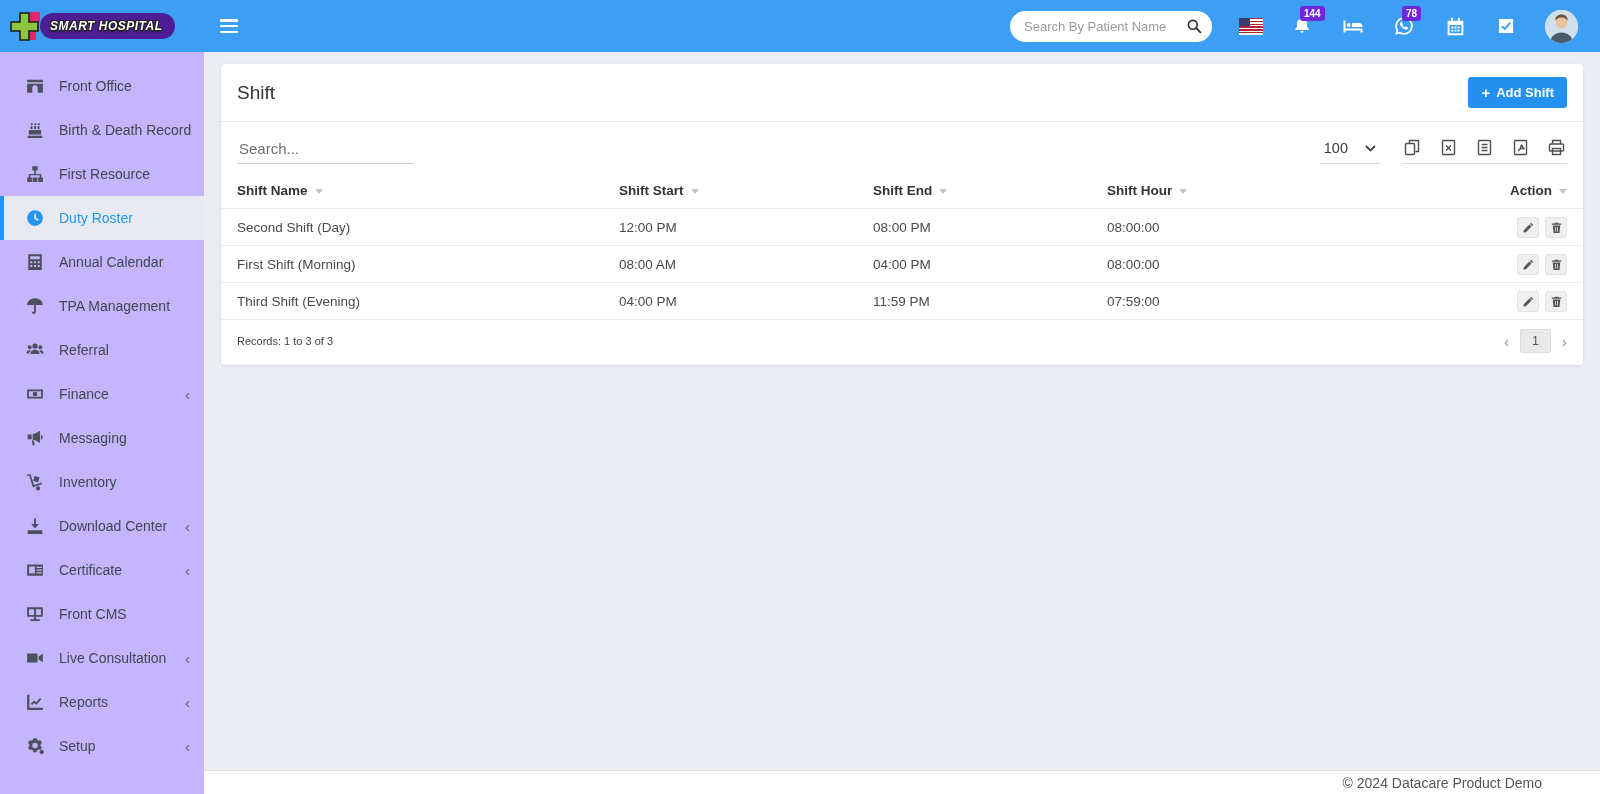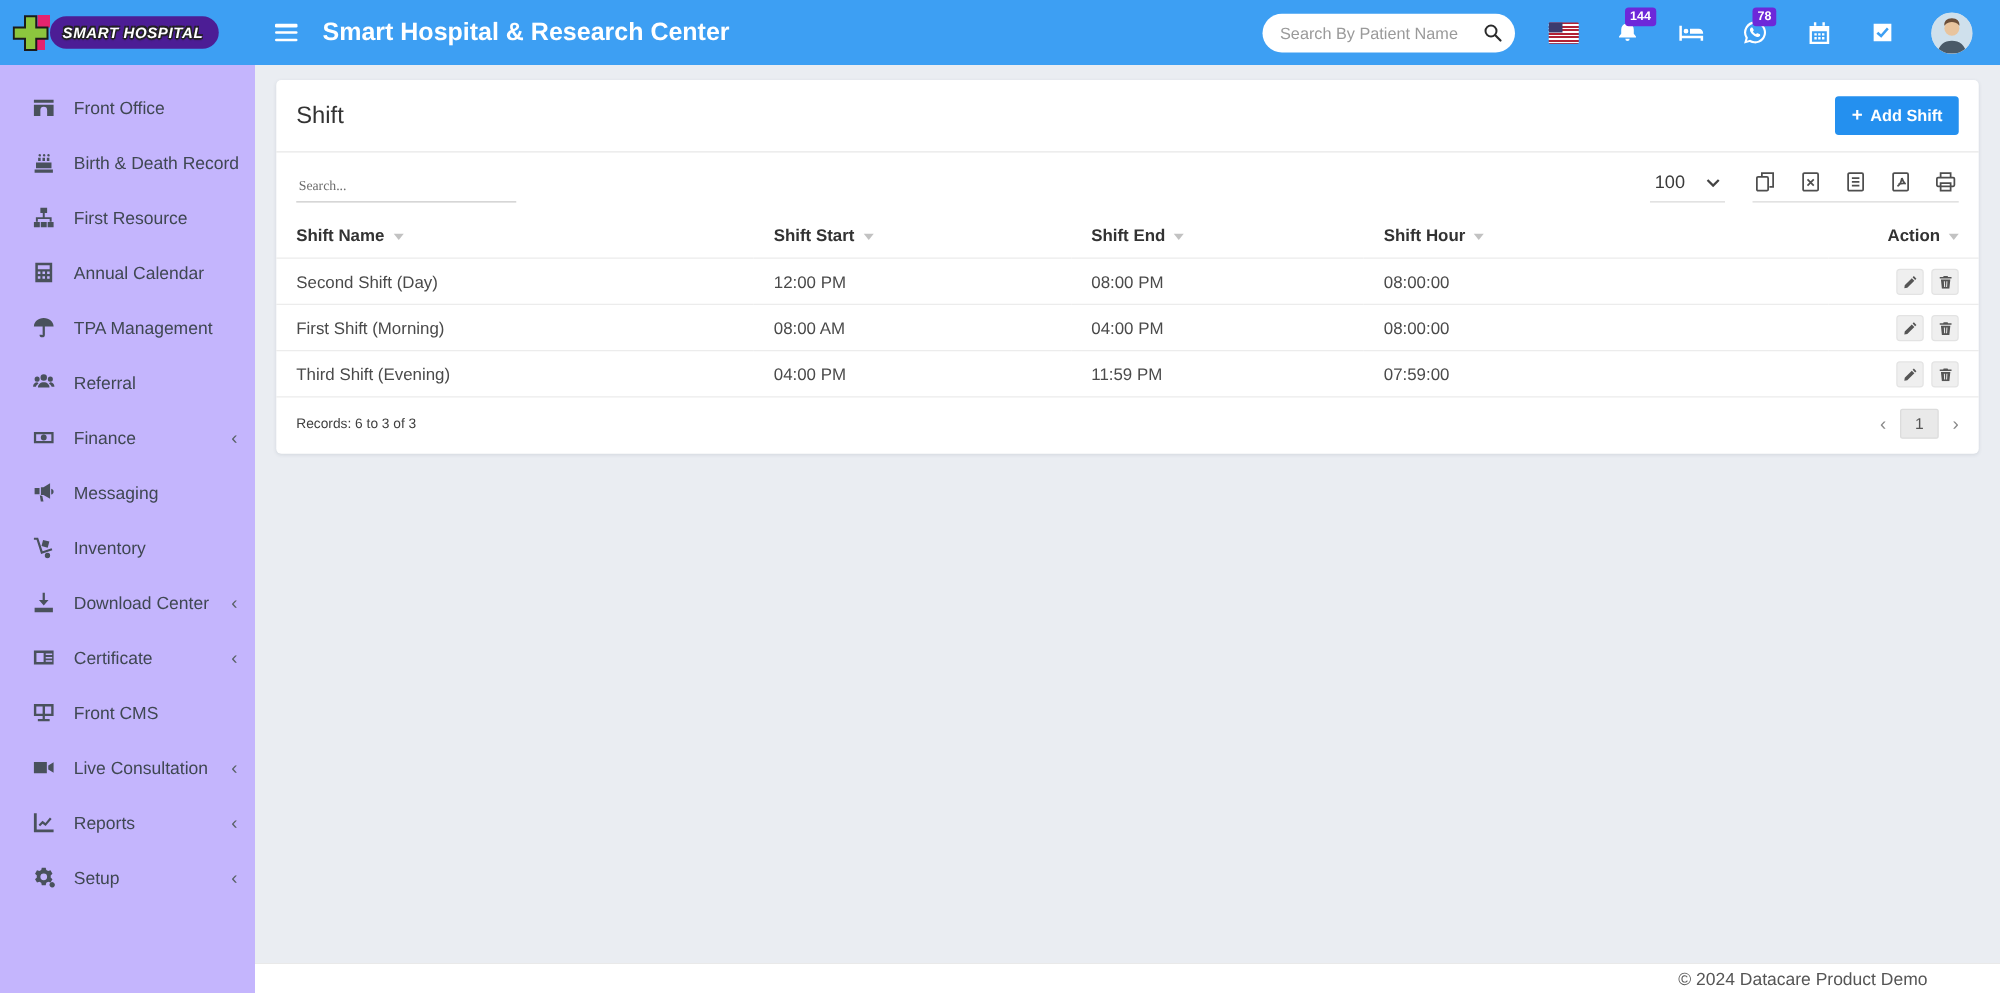--- a/index.html
+++ b/index.html
@@ -52,21 +52,21 @@
   .card { background:#fff; border-radius:4px; box-shadow:0 1px 3px rgba(60,70,90,.12); }
   .card-head { display:flex; align-items:center; justify-content:space-between;
     padding:13px 16px; border-bottom:1px solid #e8e8e8; }
   .card-title { font-size:19px; font-weight:normal; color:#333; }
   .add-btn { background:#2490ef; color:#fff; border:none; border-radius:3px; cursor:pointer;
     font-size:13px; font-weight:bold; padding:8px 13px; display:flex; align-items:center; gap:6px;
     font-family:"Liberation Sans", sans-serif; }
   .add-btn .plus { font-size:15px; font-weight:bold; line-height:1; }
   .card-tools { display:flex; align-items:flex-end; justify-content:space-between; padding:14px 16px 4px; }
   .table-search { border:none; border-bottom:1px solid #c9c9c9; outline:none; width:176px;
-    font-size:11px; padding:4px 2px 6px; color:#333; font-family:Liberation Serif, serif; }
+    font-size:15px; padding:4px 2px 6px; color:#333; font-family:Liberation Sans, sans-serif; }
   .table-search::placeholder { color:#6e6e6e; }
   .tools-right { display:flex; align-items:flex-end; gap:22px; }
   .pagesize { display:flex; align-items:center; gap:17px; font-size:14.5px; color:#3a3a3a;
     border-bottom:1px solid #d9d9d9; padding:2px 4px 7px; cursor:pointer; }
   .export-group { display:flex; align-items:center; gap:19px; border-bottom:1px solid #d9d9d9;
     padding:0 2px 7px; }
   .ticon { width:17px; height:17px; color:#4e4e4e; cursor:pointer; }
   .ticon svg { display:block; width:17px; height:17px; }
 
   table { width:100%; border-collapse:collapse; margin-top:6px; }
@@ -102,21 +102,20 @@
       <rect x="17" y="20" width="9" height="11" fill="#e5246e"></rect>
       <path d="M10 4h9v9h9v9h-9v9h-9v-9H1v-9h9z" fill="#8cc63e" stroke="#1b1b1b" stroke-width="1.6"></path>
     </svg>
     <span class="logo-pill">SMART HOSPITAL</span>
   </div>
   <div class="hamburger">
     <span></span>
       <span></span>
       <span></span>
   </div>
-  <div class="app-title">Smart Hospital &amp; Research Center</div>
 
   <div class="header-right">
     <div class="search-pill">
       <input placeholder="Search By Patient Name" style="">
       <svg width="16" height="16" viewBox="0 0 20 20">
         <circle cx="8.5" cy="8.5" r="5.5" fill="none" stroke="#2b2b2b" stroke-width="2"></circle>
         <path d="M12.8 12.8L18 18" stroke="#2b2b2b" stroke-width="2.2" stroke-linecap="round"></path>
       </svg>
     </div>
     <div class="hicon">
@@ -183,20 +182,28 @@
 
   <div class="sitem">
     <span class="sicon">
       <svg viewBox="0 0 16 16">
           <path d="M5.6 1h4.8v3.8H5.6zM7.3 4.8h1.4v3.1H7.3zM2.6 7.9h10.8v1.2H2.6zM2.4 7.9h1.4v3.2H2.4zM12.2 7.9h1.4v3.2h-1.4zM1 11.2h4.2V15H1zM5.9 11.2h4.2V15H5.9zM10.8 11.2H15V15h-4.2z"></path>
         </svg>
     </span>
     <span class="slabel">First Resource</span>
   </div>
 
+  <div class="sitem active">
+    <span class="sicon">
+      <svg viewBox="0 0 16 16">
+          <path d="M8 1a7 7 0 110 14A7 7 0 018 1zm.8 3.2H7.3v4.5l3.3 2 .8-1.3-2.6-1.6z"></path>
+        </svg>
+    </span>
+    <span class="slabel">Duty Roster</span>
+  </div>
 
   <div class="sitem">
     <span class="sicon">
       <svg viewBox="0 0 16 16" fill-rule="evenodd">
           <path d="M2 1h12v14H2zm1.8 1.8v2.8h8.4V2.8zm0 4.5v1.8h1.8V7.3zm3.3 0v1.8h1.8V7.3zm3.3 0v1.8h1.8V7.3zM3.8 10.6v1.8h1.8v-1.8zm3.3 0v1.8h1.8v-1.8zm3.3 0v1.8h1.8v-1.8z"></path>
         </svg>
     </span>
     <span class="slabel">Annual Calendar</span>
   </div>
 
@@ -425,21 +432,21 @@
               <svg viewBox="0 0 14 14" fill="currentColor">
                   <path d="M5 1h4l.5 1H13v1.6H1V2h3.5zM2.2 4.6h9.6L10.8 14H3.2zm3 1.8l.3 5.8h1l-.3-5.8zm2.6 0l-.3 5.8h1l.3-5.8z"></path>
                 </svg>
             </span>
           </td>
         </tr>
       </tbody>
     </table>
 
     <div class="card-foot">
-      <span class="records">Records: 6 to 3 of 3</span>
+      <span class="records">Records: 1 to 3 of 3</span>
       <div class="pagination">
         <span class="pg-arrow">‹</span>
         <span class="pg-num">1</span>
         <span class="pg-arrow">›</span>
       </div>
     </div>
   </div>
 </div>
 
 <div class="footer">

